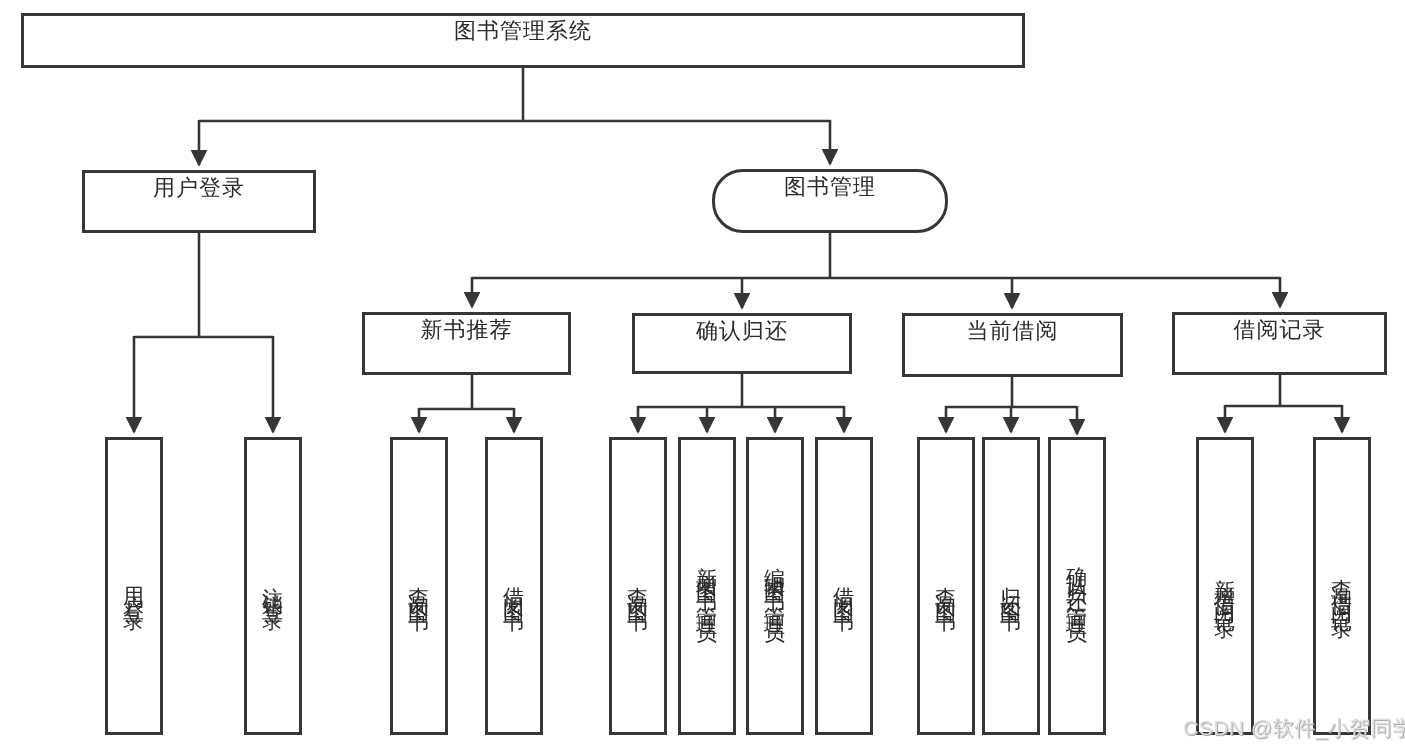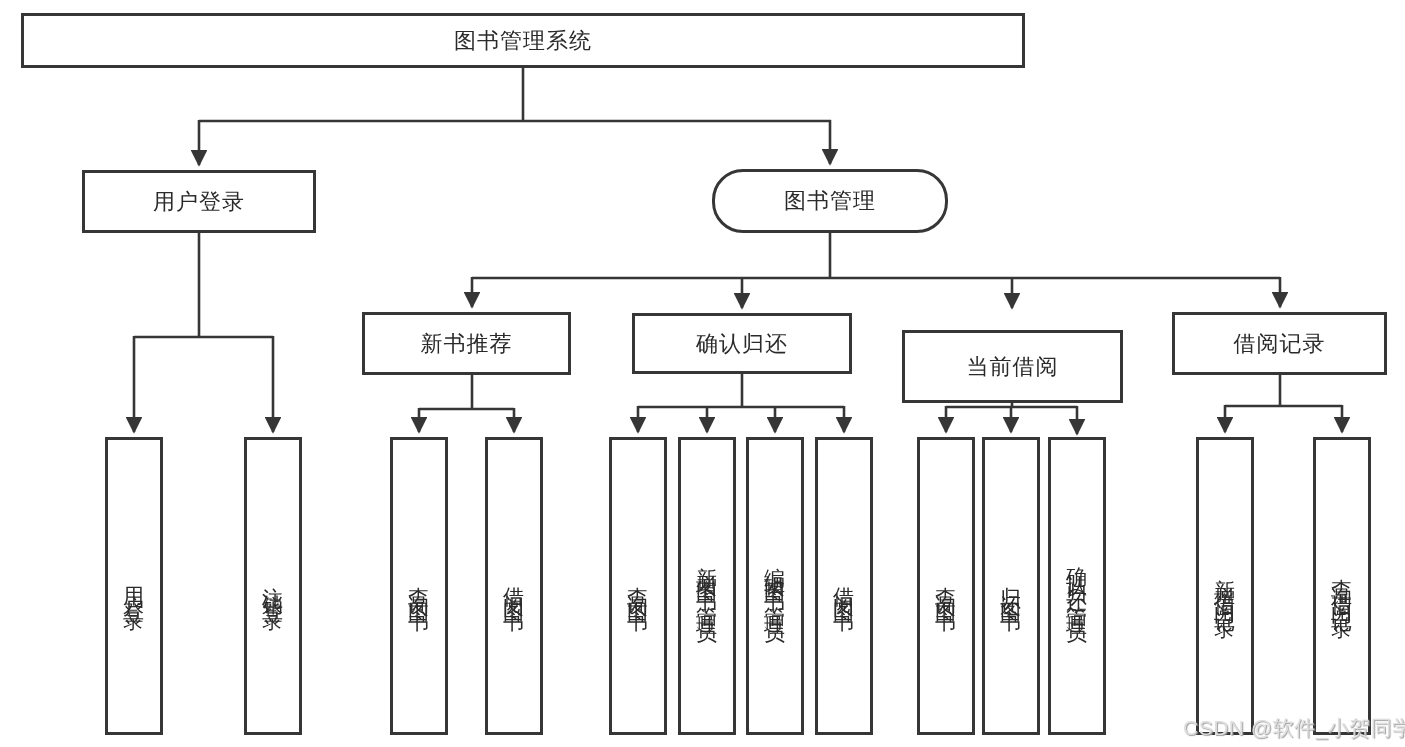--- a/index.html
+++ b/index.html
@@ -21,21 +21,21 @@
     width: 1405px;
     height: 747px;
     z-index: 1;
   }
   .hbox {
     position: absolute;
     box-sizing: border-box;
     border: 3px solid #363636;
     background: #ffffff;
     display: flex;
-    align-items: center;
+    align-items: flex-start;
     justify-content: center;
     font-size: 22px;
     letter-spacing: 1px;
     color: #2a2a2a;
     z-index: 2;
   }
   .vbox {
     position: absolute;
     box-sizing: border-box;
     top: 437px;
@@ -147,21 +147,21 @@
   <div class="hbox" style="left:712px; top:169px; width:236px; height:64px;border-radius:31px;">
     <span>图书管理</span>
   </div>
 
   <div class="hbox" style="left:362px; top:312px; width:209px; height:63px;">
     <span>新书推荐</span>
   </div>
   <div class="hbox" style="left:632px; top:313px; width:220px; height:61px;">
     <span>确认归还</span>
   </div>
-  <div class="hbox" style="left:902px; top:330px; width:221px; height:73px;">
+  <div class="hbox" style="left:902px; top:313px; width:221px; height:64px;">
     <span>当前借阅</span>
   </div>
   <div class="hbox" style="left:1172px; top:312px; width:215px; height:63px;">
     <span>借阅记录</span>
   </div>
 
   <div class="vbox" style="left:105px;">
     <span class="vtext">用户登录</span>
   </div>
   <div class="vbox" style="left:244px;">

